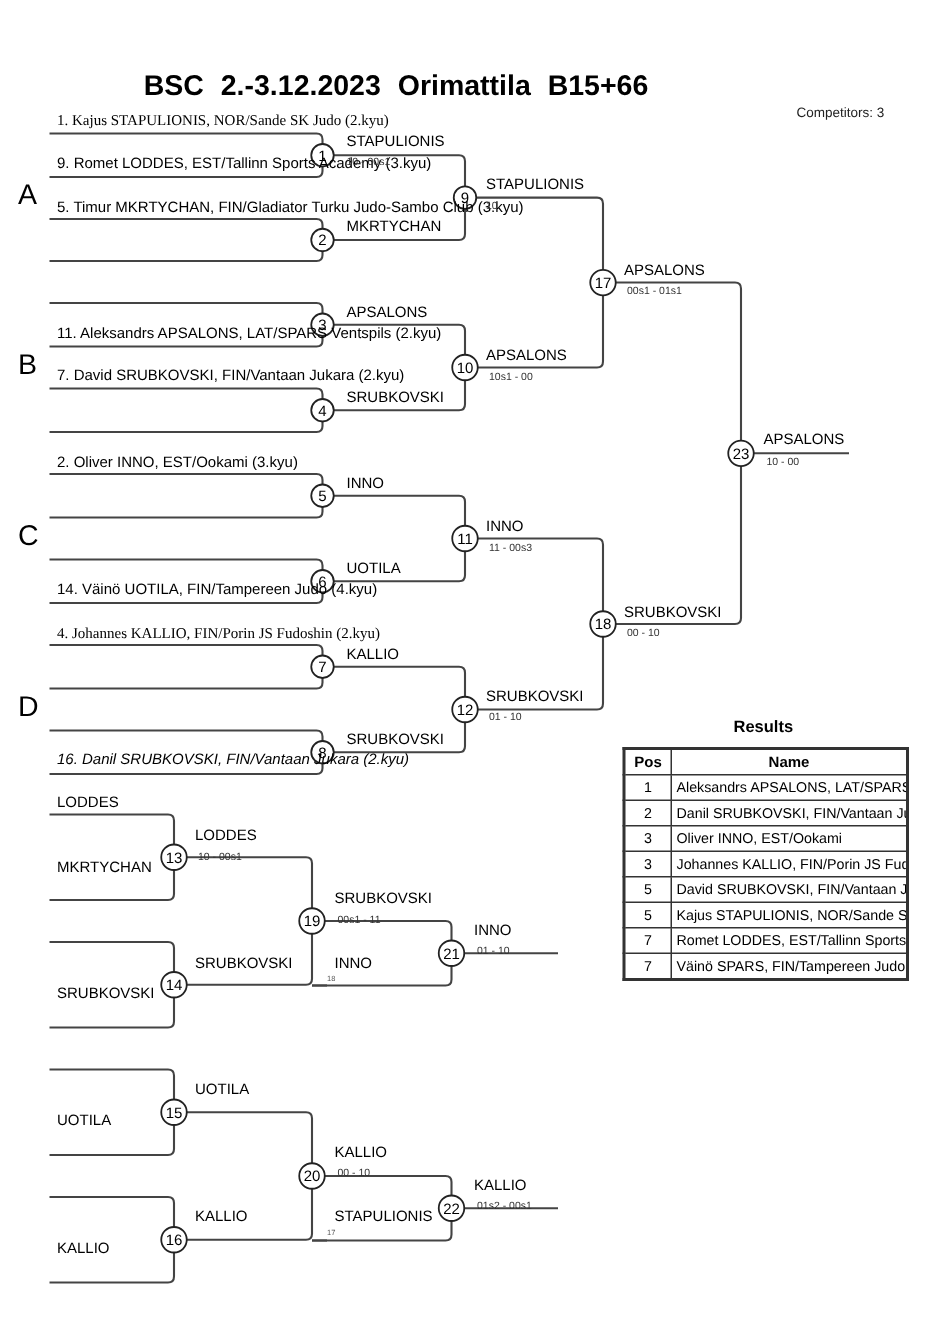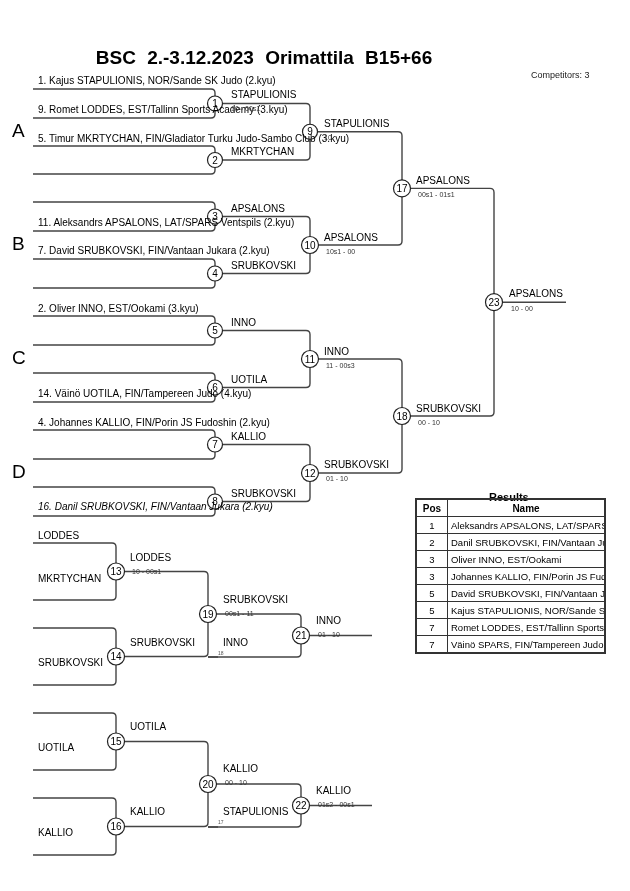--- a/index.html
+++ b/index.html
@@ -6,21 +6,21 @@
   body { width:630px; height:891px; position:relative; overflow:hidden; font-family:"Liberation Sans", sans-serif; color:#000; }
   #bracket { position:absolute; left:0; top:0; }
   .t { position:absolute; white-space:nowrap; line-height:1; }
   .title { font-size:19px; font-weight:bold; left:0; width:528px; text-align:center; top:48px; word-spacing:6px; }
   .comp { font-size:9px; left:531px; top:71px; color:#222; }
   .pool { font-size:19px; }
   .pname { font-size:10px; }
   .wname { font-size:10px; }
   .score { font-size:7px; color:#333; }
   .tiny { font-size:5px; color:#555; }
-  .res-title { font-size:11px; font-weight:bold; left:489px; top:480px;margin-top:12px; }
+  .res-title { font-size:11px; font-weight:bold; left:489px; top:480px; }
   table.results { position:absolute; left:415px; top:498px; border-collapse:collapse; font-size:9.5px; border:2px solid #333; }
   table.results th { font-weight:bold; font-size:10px; border:1px solid #333; padding:1px 3px; height:14px; }
   table.results td { border:1px solid #333; padding:1px 3px; height:14px; }
   table.results td.pos { width:24px; text-align:center; }
   table.results td.nm { width:150px; max-width:150px; overflow:hidden; white-space:nowrap; text-align:left; }
 </style>
 </head>
 <body>
 
 <svg id="bracket" width="630" height="891" xmlns="http://www.w3.org/2000/svg">
@@ -147,28 +147,28 @@
   </svg>
 
 <div class="t title">BSC   2.-3.12.2023  Orimattila   B15+66</div>
 <div class="t comp">Competitors: 3</div>
 
 <div class="t pool" style="left:12px;top:121px;">A</div>
 <div class="t pool" style="left:12px;top:234px;">B</div>
 <div class="t pool" style="left:12px;top:348px;">C</div>
 <div class="t pool" style="left:12px;top:462px;">D</div>
 
-<div class="t pname" style="left:38px;top:76px;">1. Kajus STAPULIONIS, NOR/Sande SK Judo (2.kyu)</div>
+<div class="t pname" style="left:38px;top:76px;font-family:Liberation Serif, serif;">1. Kajus STAPULIONIS, NOR/Sande SK Judo (2.kyu)</div>
 <div class="t pname" style="left:38px;top:105px;">9. Romet LODDES, EST/Tallinn Sports Academy (3.kyu)</div>
 <div class="t pname" style="left:38px;top:134px;">5. Timur MKRTYCHAN, FIN/Gladiator Turku Judo-Sambo Club (3.kyu)</div>
 <div class="t pname" style="left:38px;top:218px;text-align:right;">11. Aleksandrs APSALONS, LAT/SPARS Ventspils (2.kyu)</div>
 <div class="t pname" style="left:38px;top:246px;">7. David SRUBKOVSKI, FIN/Vantaan Jukara (2.kyu)</div>
 <div class="t pname" style="left:38px;top:304px;">2. Oliver INNO, EST/Ookami (3.kyu)</div>
 <div class="t pname" style="left:38px;top:389px;">14. Väinö UOTILA, FIN/Tampereen Judo (4.kyu)</div>
-<div class="t pname" style="left:38px;top:418px;">4. Johannes KALLIO, FIN/Porin JS Fudoshin (2.kyu)</div>
+<div class="t pname" style="left:38px;top:418px;font-family:Liberation Serif, serif;">4. Johannes KALLIO, FIN/Porin JS Fudoshin (2.kyu)</div>
 <div class="t pname" style="left:38px;top:502px;font-style:italic;">16. Danil SRUBKOVSKI, FIN/Vantaan Jukara (2.kyu)</div>
 
 <div class="t wname" style="left:231px;top:90px;">STAPULIONIS</div>
 <div class="t wname" style="left:231px;top:147px;">MKRTYCHAN</div>
 <div class="t wname" style="left:231px;top:204px;">APSALONS</div>
 <div class="t wname" style="left:231px;top:261px;">SRUBKOVSKI</div>
 <div class="t wname" style="left:231px;top:318px;">INNO</div>
 <div class="t wname" style="left:231px;top:375px;">UOTILA</div>
 <div class="t wname" style="left:231px;top:432px;">KALLIO</div>
 <div class="t wname" style="left:231px;top:489px;">SRUBKOVSKI</div>

